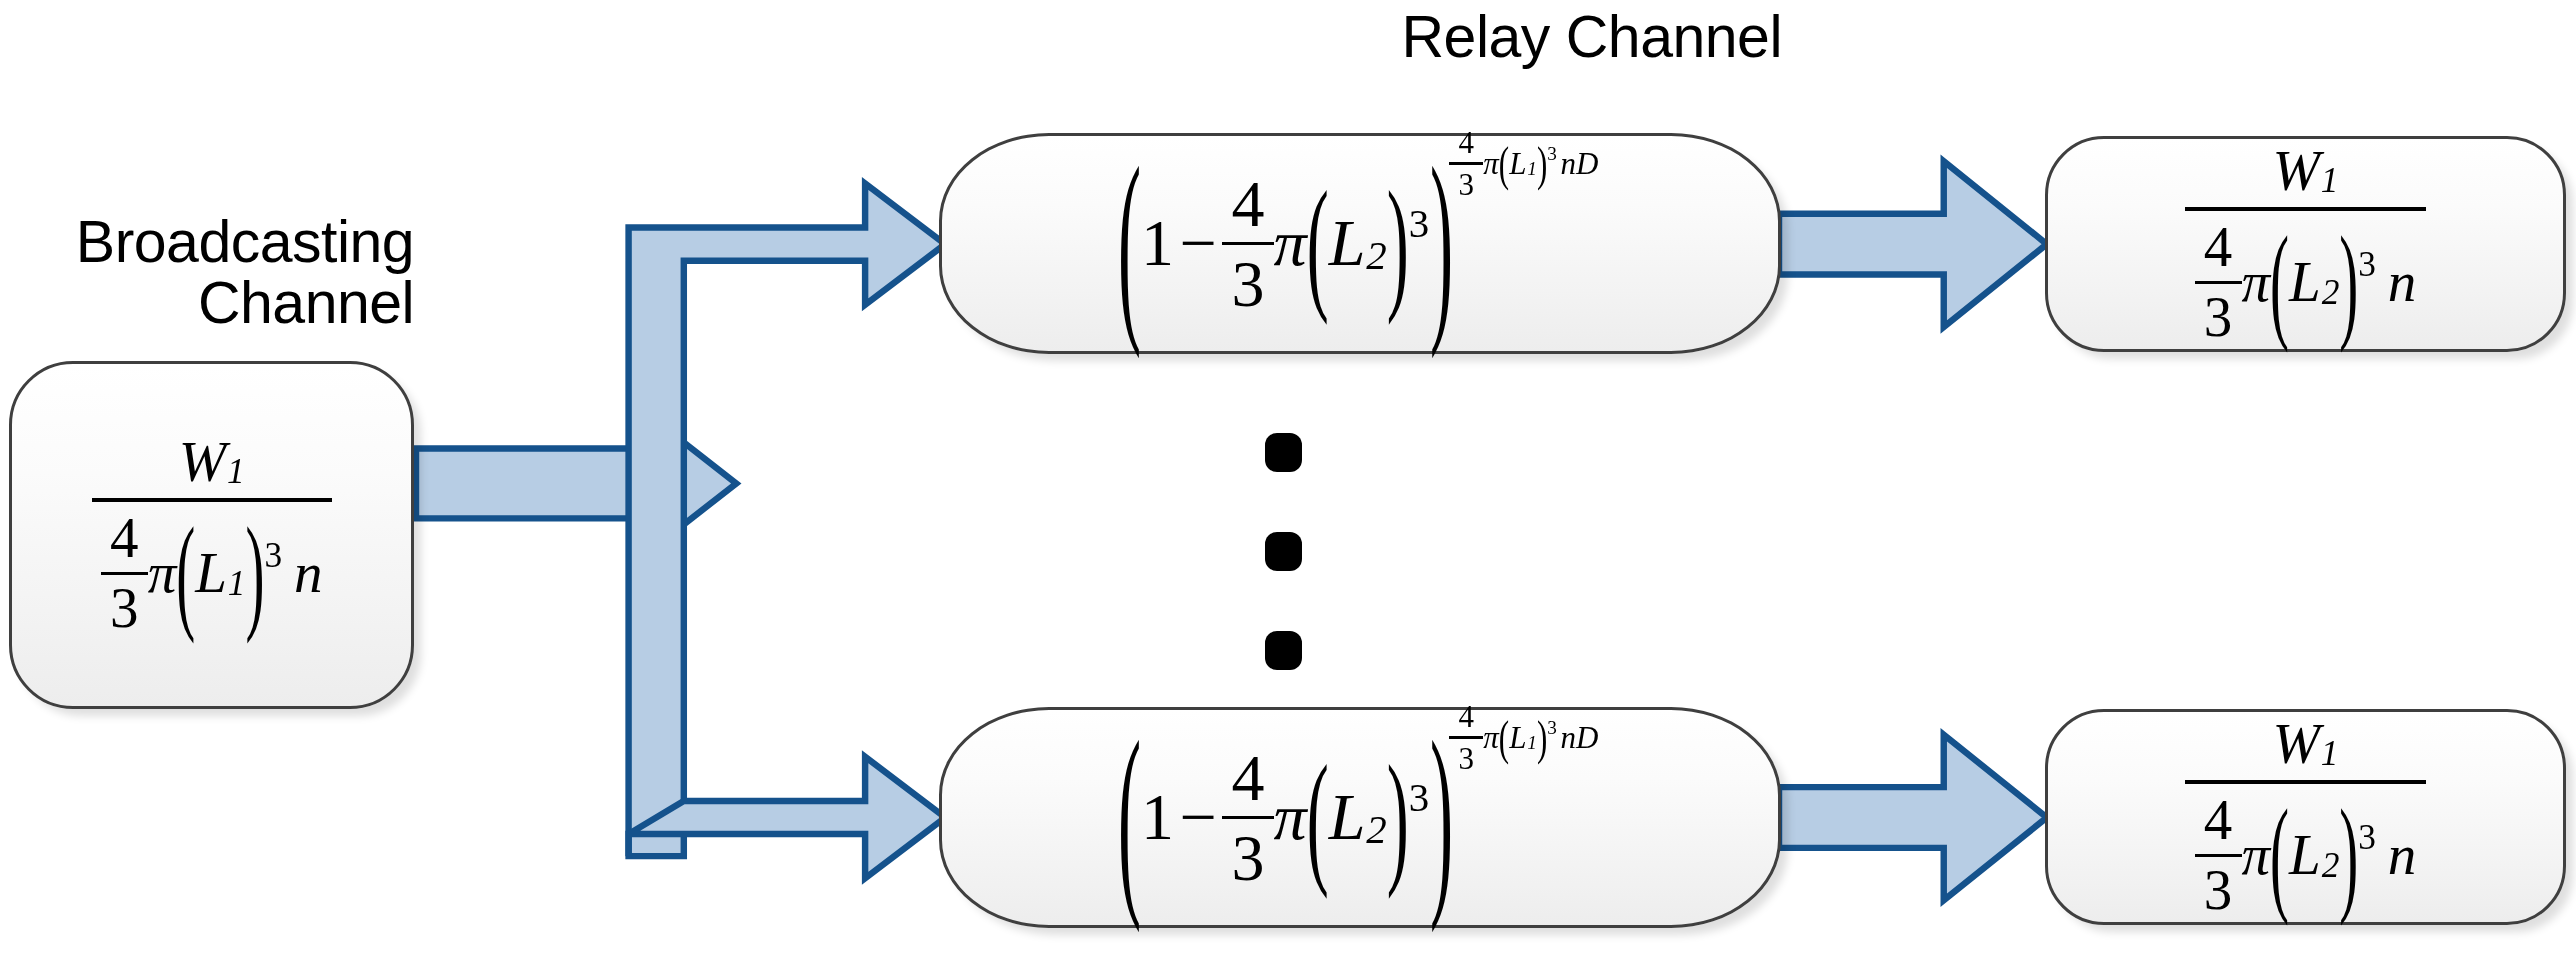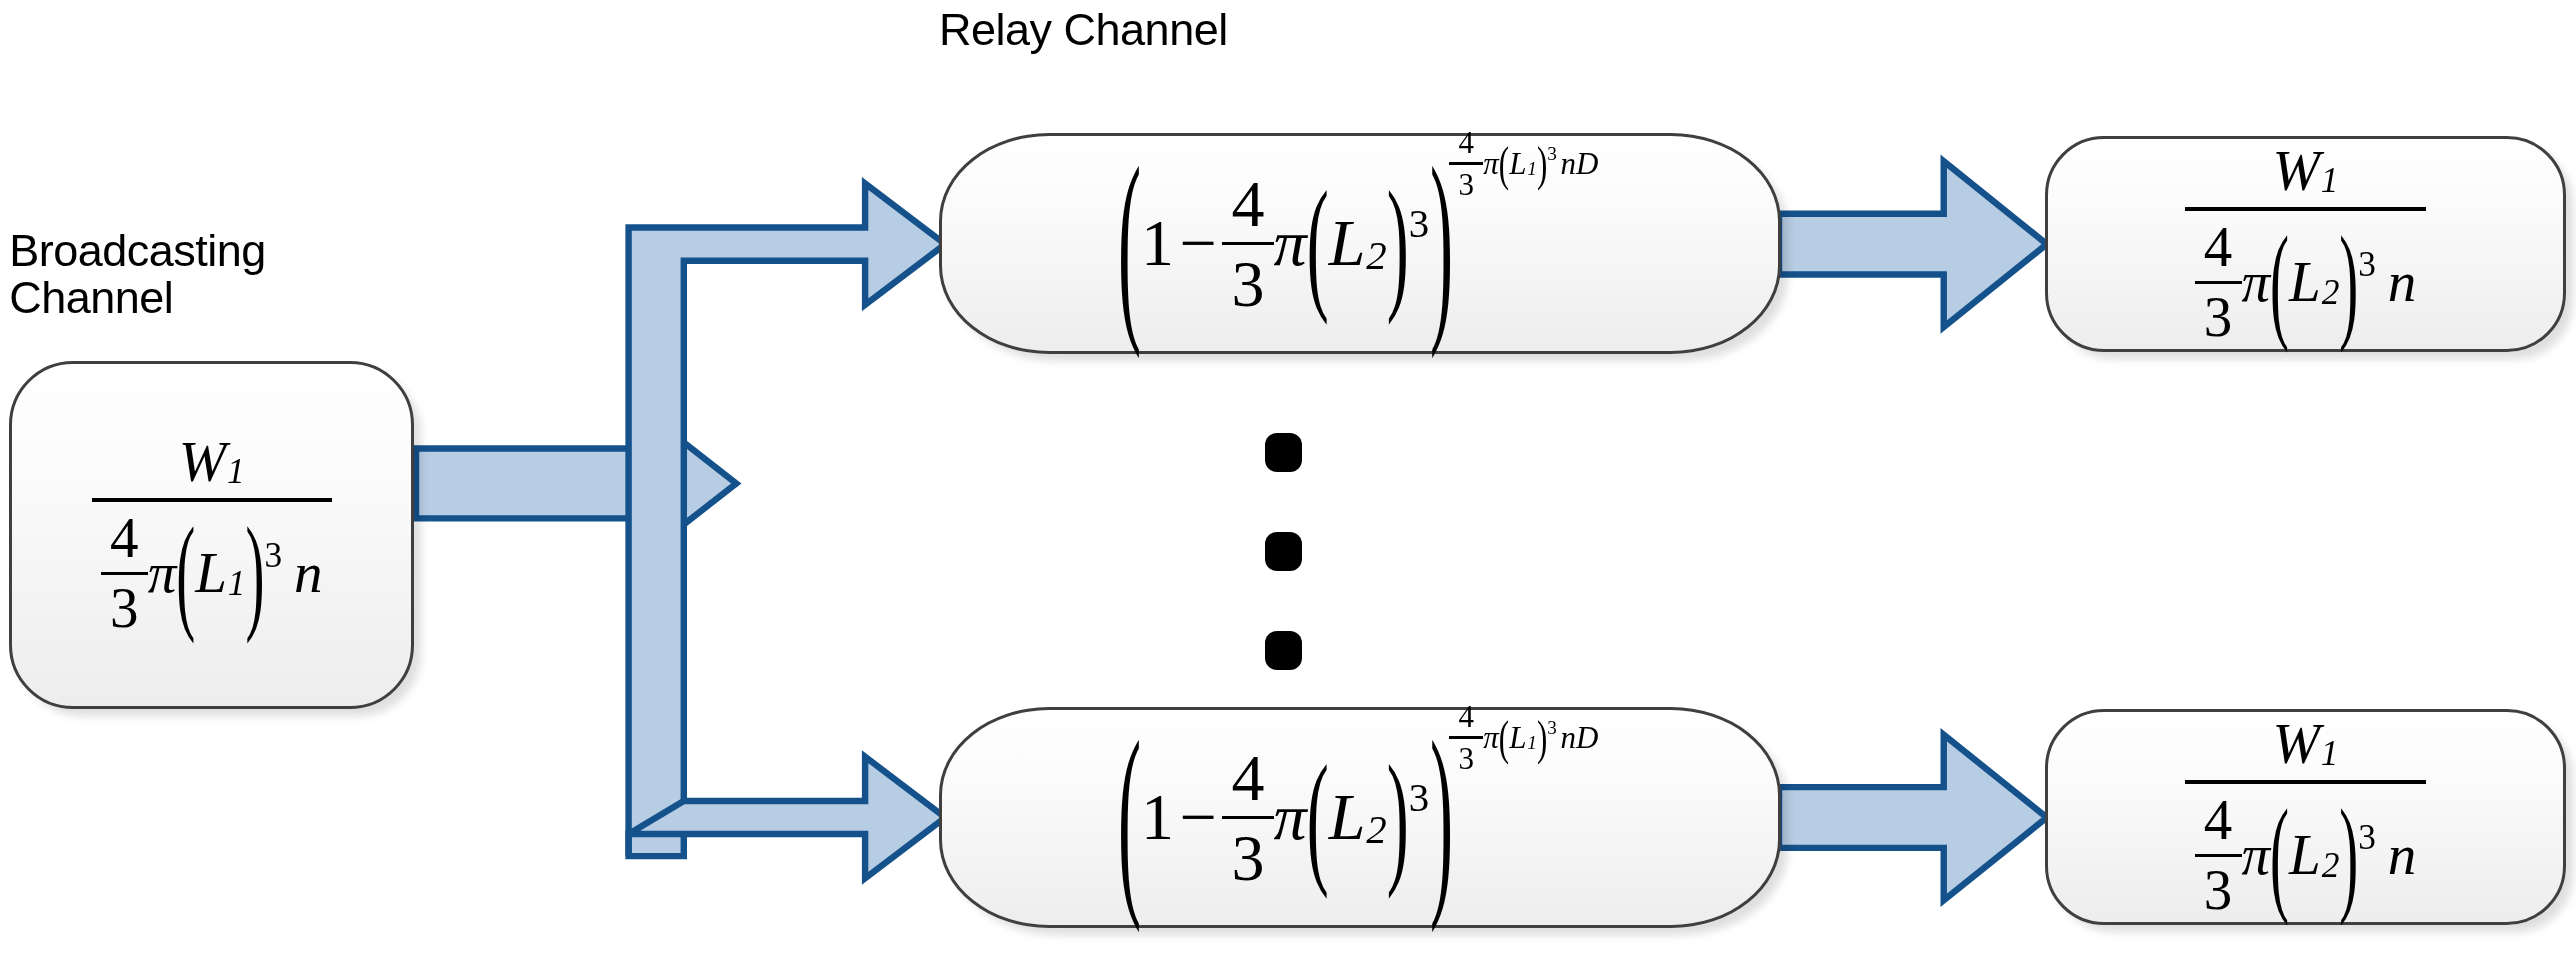--- a/index.html
+++ b/index.html
@@ -3,23 +3,23 @@
 <meta charset="utf-8">
 <style>
   html,body{margin:0;padding:0;background:#ffffff;}
   body{width:2576px;height:965px;position:relative;overflow:hidden;
        font-family:"Liberation Sans",sans-serif;}
 
   #stage{position:absolute;left:0;top:0;width:2576px;height:965px;}
 
   
   .heading{
-    position:absolute;color:#000000;font-size:45px;line-height:1.04;
+    position:absolute;color:#000000;font-size:59px;line-height:1.04;
     font-family:"Liberation Sans",sans-serif;font-weight:400;
-    text-align:left;white-space:pre-line;letter-spacing:-0.5px;
+    text-align:right;white-space:pre-line;letter-spacing:-0.5px;
   }
 
   
   .node{
     position:absolute;box-sizing:border-box;
     border:3.7px solid #3f3f3f;
     background:linear-gradient(180deg,#ffffff 0%,#fbfbfb 32%,#f3f3f3 72%,#ededed 100%);
     box-shadow:8.3px 8.3px 8.3px -1.8px rgba(0,0,0,0.13);
     display:flex;align-items:center;justify-content:center;
   }
@@ -80,21 +80,21 @@
 
     <polygon points="683,247 940,247 940,199 1027,265 940,331 940,283 743,283 743,930 683,930" fill="#b7cde4" stroke="#15528c" stroke-width="7" stroke-linejoin="miter"></polygon>
 
     <polygon points="743,870 940,870 940,822 1027,888 940,954 940,906 683,906 683,930 683,906" fill="#b7cde4" stroke="#15528c" stroke-width="7" stroke-linejoin="miter"></polygon>
 
     <polygon points="1933,232 2112,232 2112,175 2224,265 2112,355 2112,298 1933,298" fill="#b7cde4" stroke="#15528c" stroke-width="7" stroke-linejoin="miter"></polygon>
 
     <polygon points="1933,855 2112,855 2112,798 2224,888 2112,978 2112,921 1933,921" fill="#b7cde4" stroke="#15528c" stroke-width="7" stroke-linejoin="miter"></polygon>
   </svg>
 
-  <div class="heading" style="left:9.2px;top:212px;width:405px;margin-top:16px;">Broadcasting
+  <div class="heading" style="left:9.2px;top:212px;width:405px;">Broadcasting
 Channel</div>
 
   <div class="heading" style="left:939px;top:7.4px;width:843px;">Relay Channel</div>
 
 
   <div class="node broadcast" style="left:9.2px;top:361px;width:405px;height:348px;">
     <span class="math f-broadcast">
       <span class="frac">
         <span class="num">
           <span>W</span>

